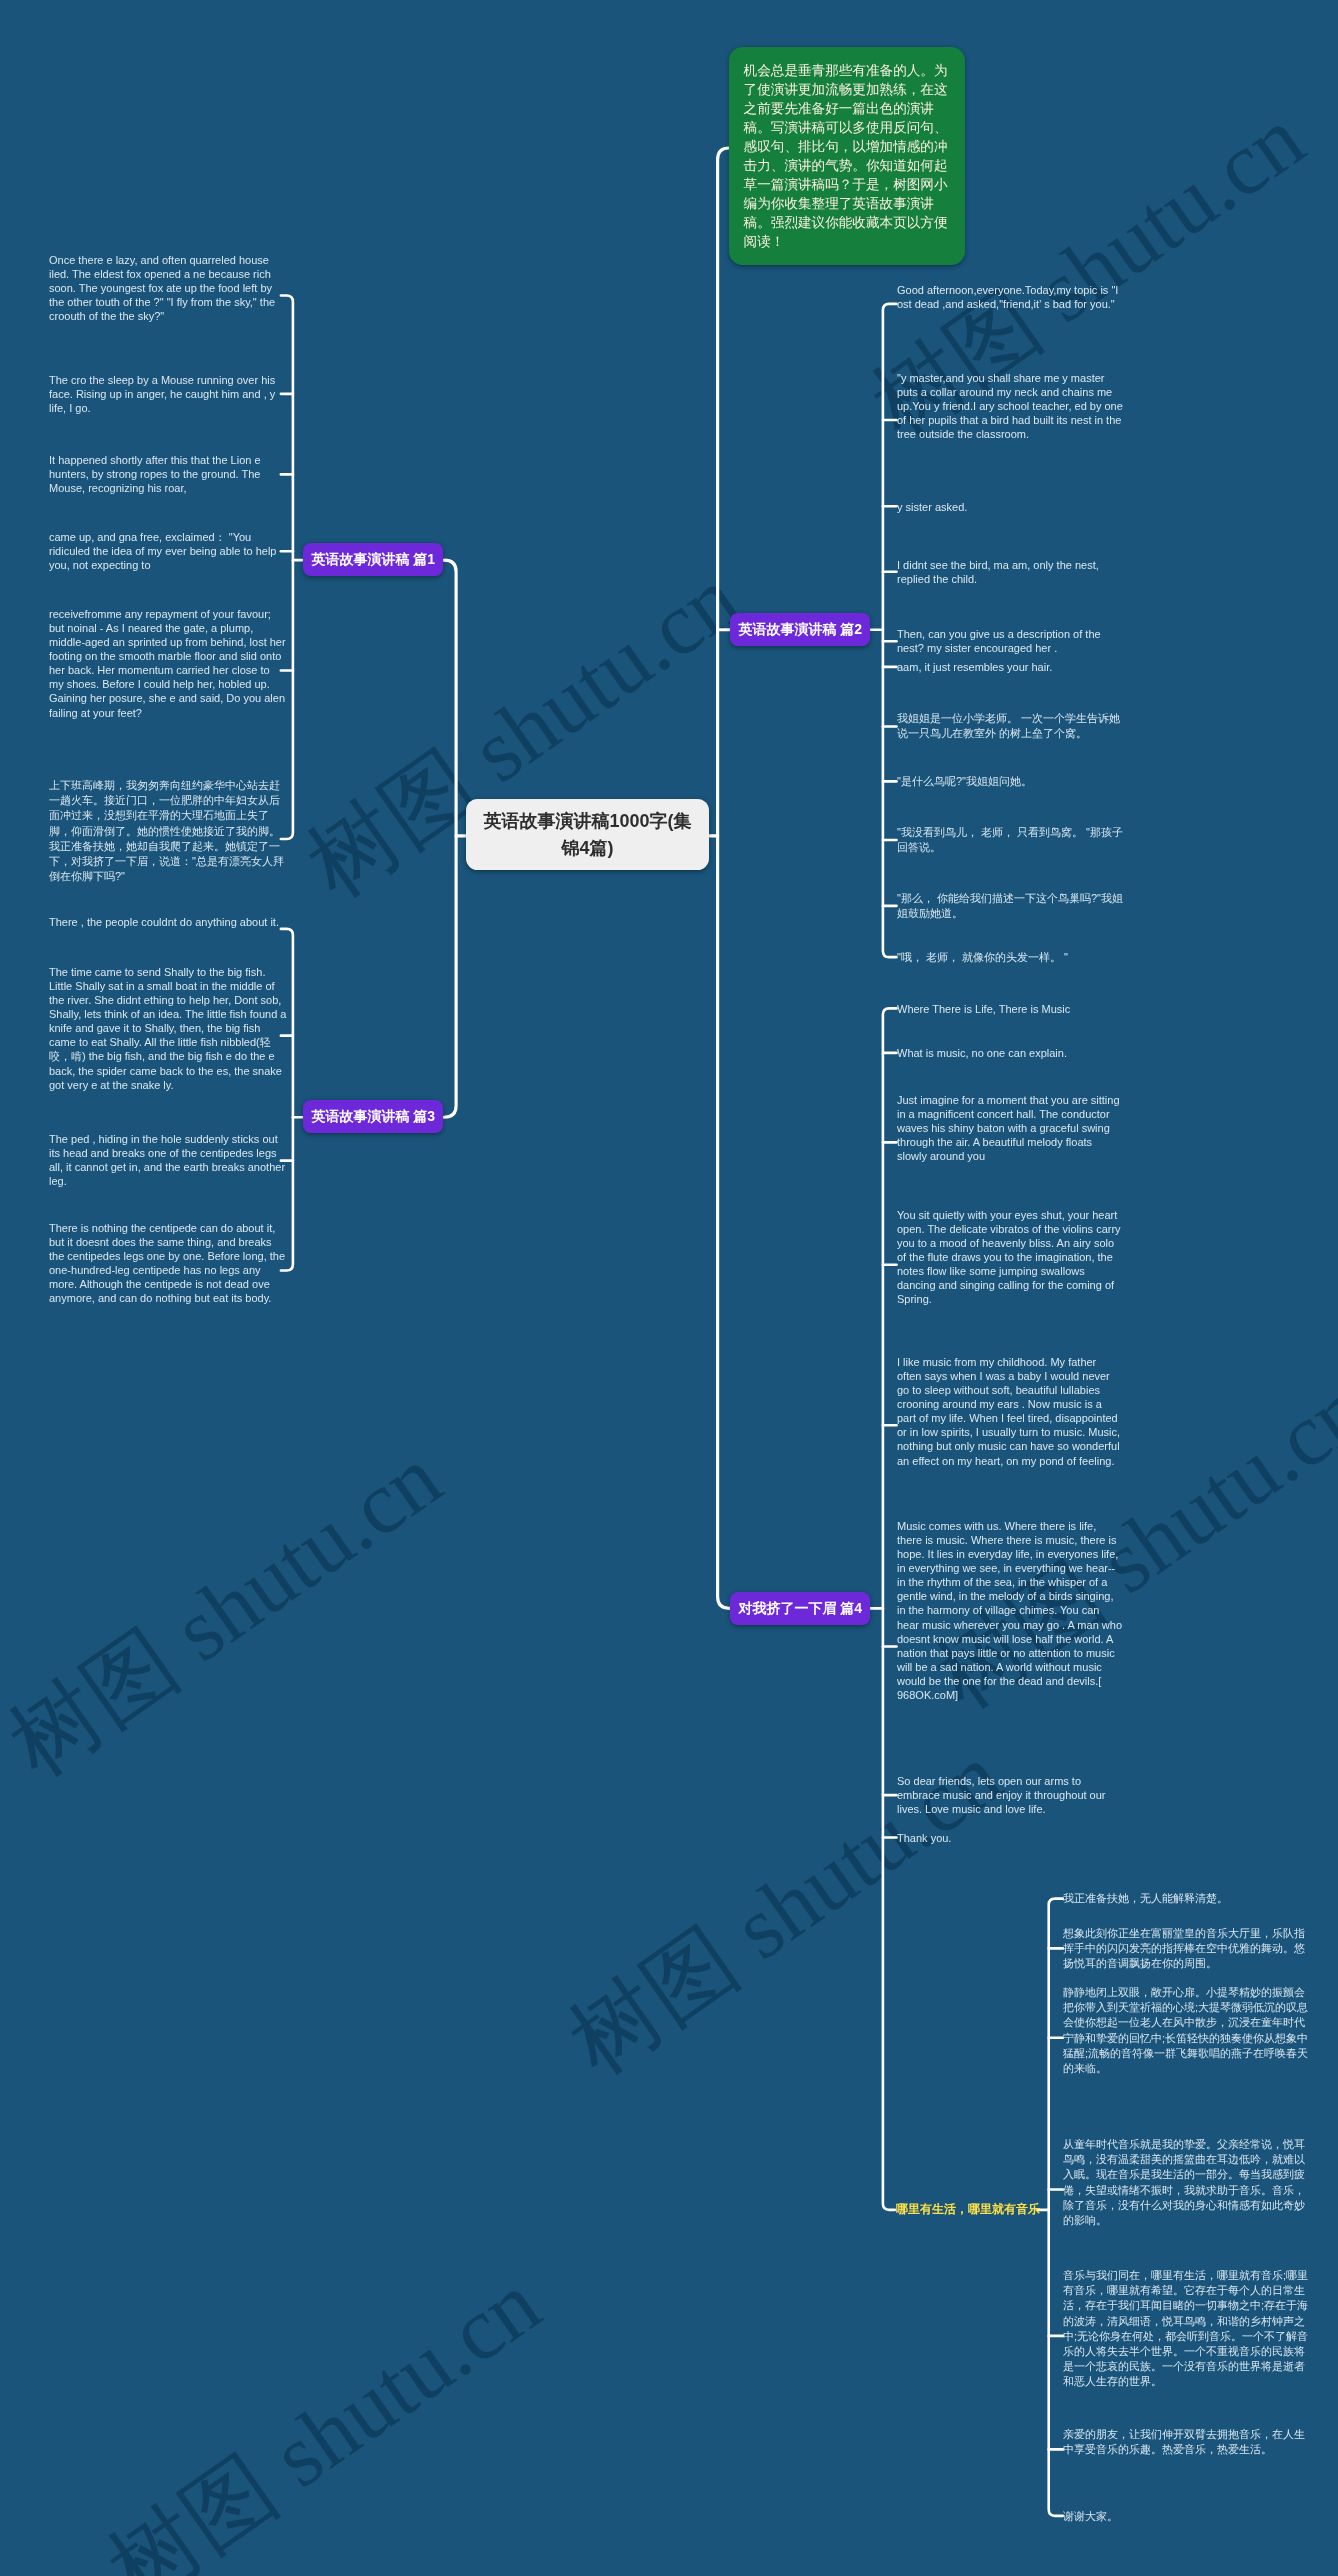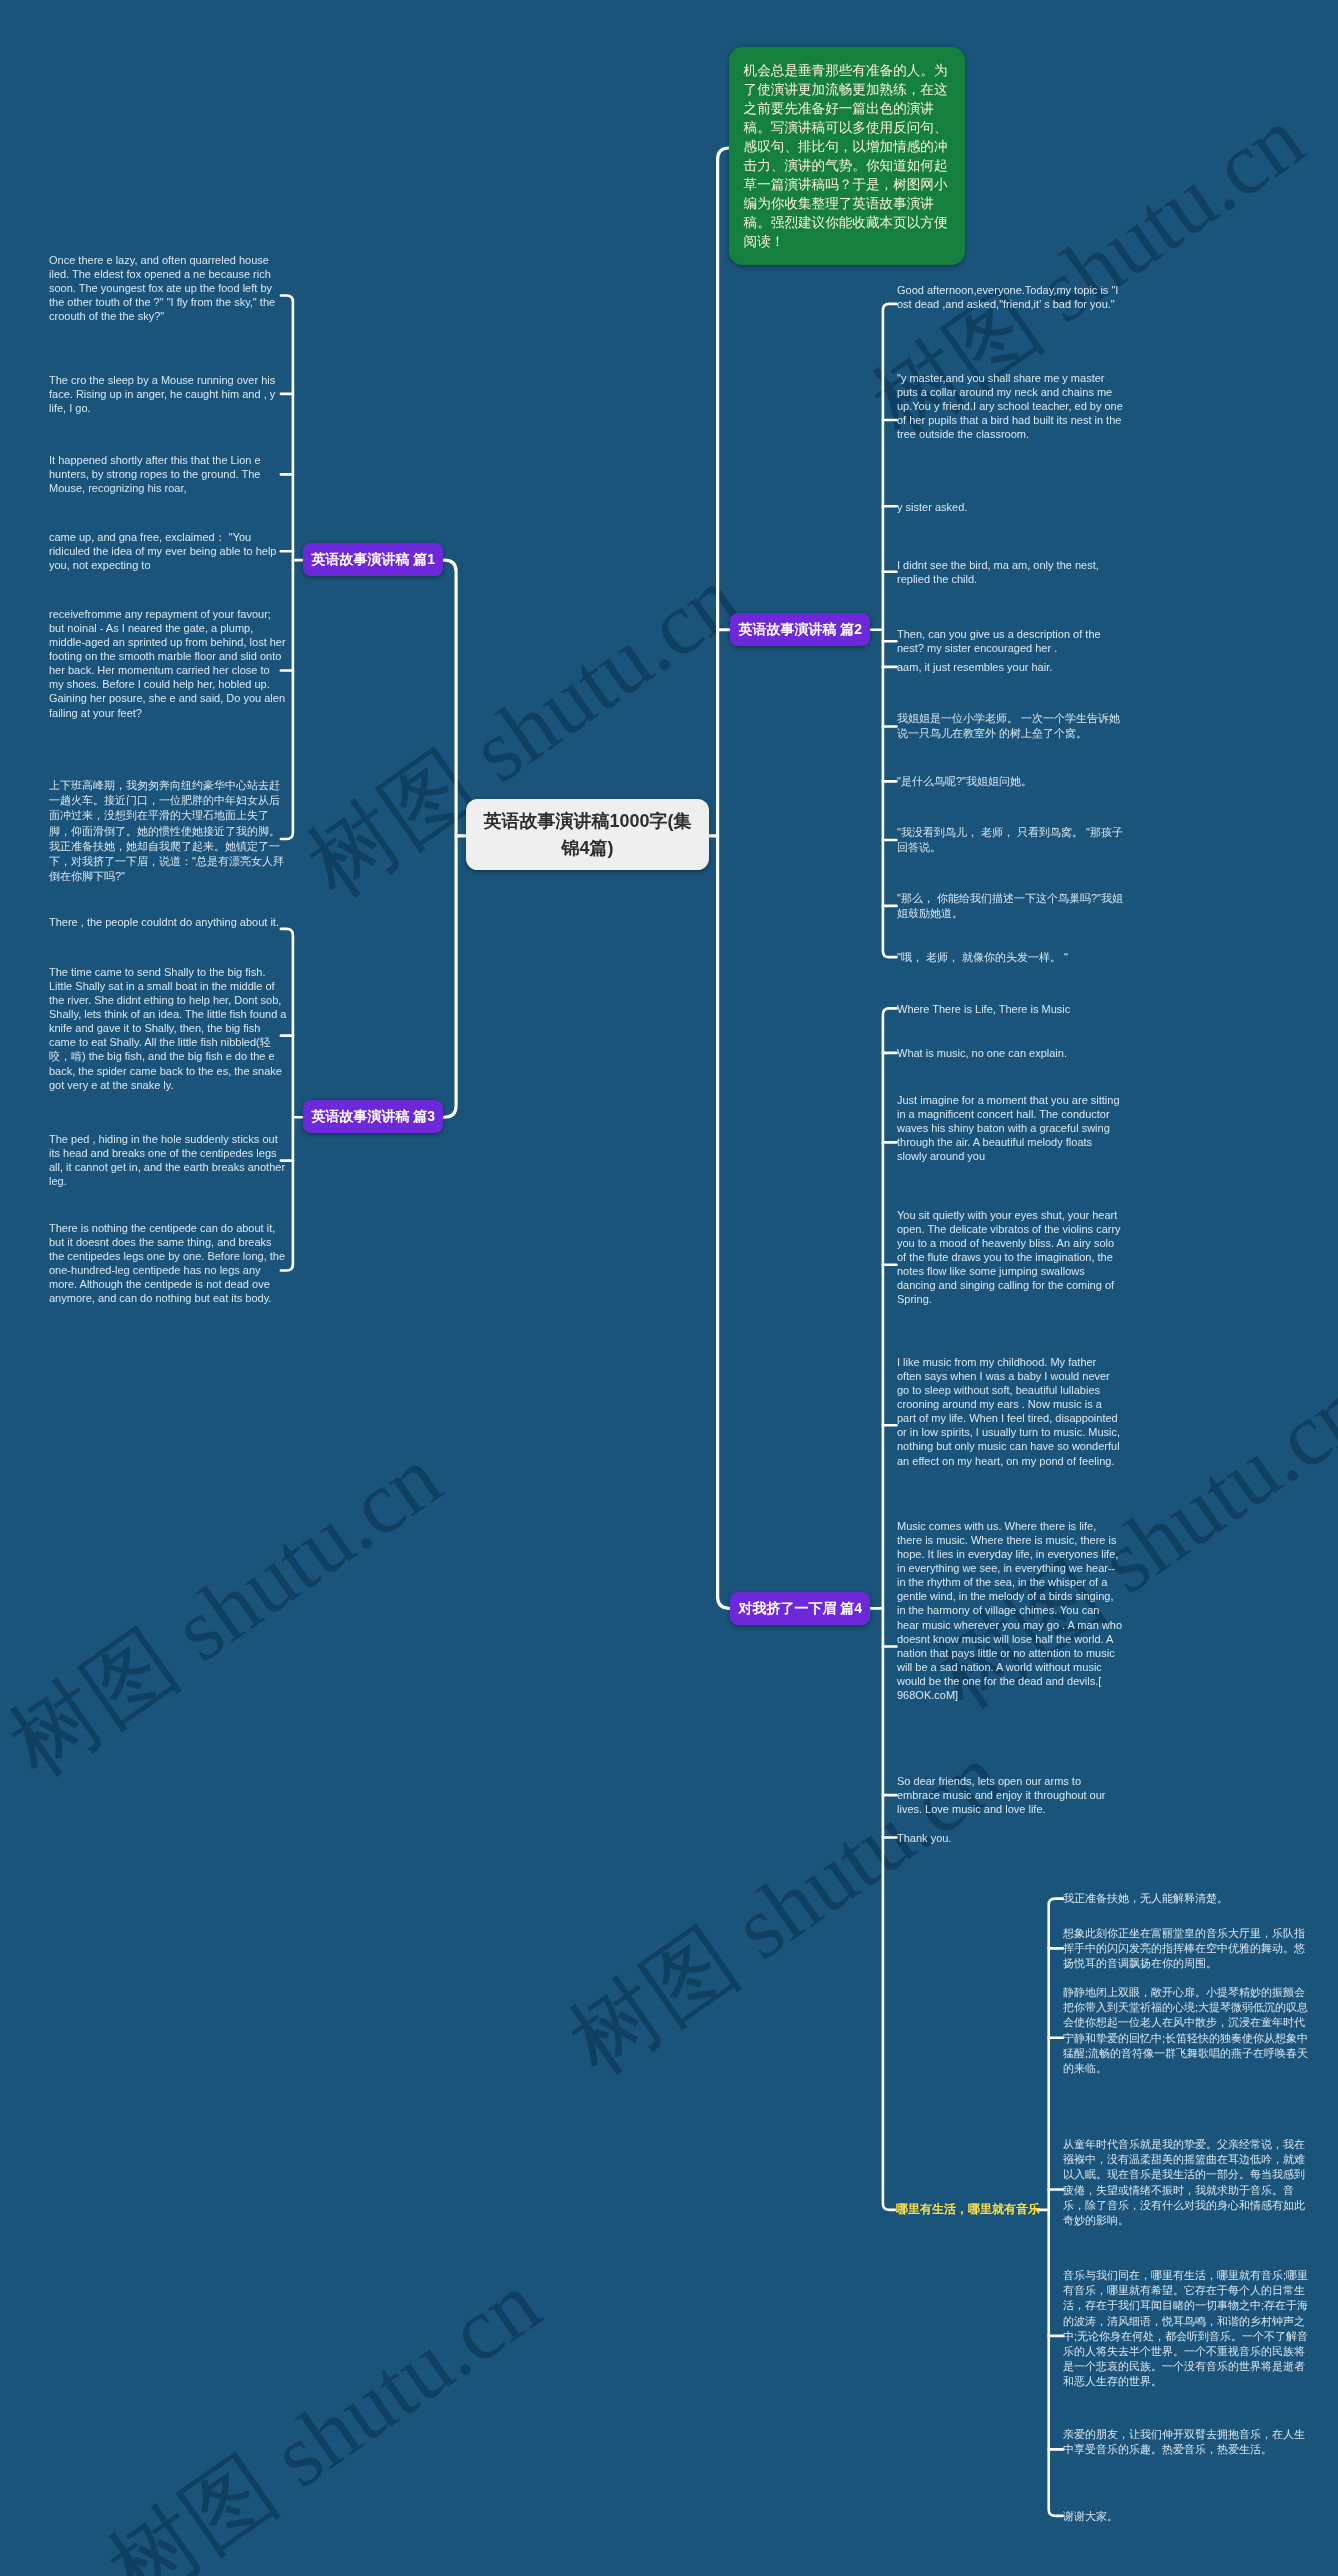--- a/index.html
+++ b/index.html
@@ -134,19 +134,19 @@
   <div class="para" style="left:897px;top:1093px;width:226px">Just imagine for a moment that you are sitting in a magnificent concert hall. The conductor waves his shiny baton with a graceful swing through the air. A beautiful melody floats slowly around you</div>
   <div class="para" style="left:897px;top:1208px;width:226px">You sit quietly with your eyes shut, your heart open. The delicate vibratos of the violins carry you to a mood of heavenly bliss. An airy solo of the flute draws you to the imagination, the notes flow like some jumping swallows dancing and singing calling for the coming of Spring.</div>
   <div class="para" style="left:897px;top:1355px;width:226px">I like music from my childhood. My father often says when I was a baby I would never go to sleep without soft, beautiful lullabies crooning around my ears . Now music is a part of my life. When I feel tired, disappointed or in low spirits, I usually turn to music. Music, nothing but only music can have so wonderful an effect on my heart, on my pond of feeling.</div>
   <div class="para" style="left:897px;top:1519px;width:226px">Music comes with us. Where there is life, there is music. Where there is music, there is hope. It lies in everyday life, in everyones life, in everything we see, in everything we hear-- in the rhythm of the sea, in the whisper of a gentle wind, in the melody of a birds singing, in the harmony of village chimes. You can hear music wherever you may go . A man who doesnt know music will lose half the world. A nation that pays little or no attention to music will be a sad nation. A world without music would be the one for the dead and devils.[ 968OK.coM]</div>
   <div class="para" style="left:897px;top:1774px;width:226px">So dear friends, lets open our arms to embrace music and enjoy it throughout our lives. Love music and love life.</div>
   <div class="para" style="left:897px;top:1831px;width:226px">Thank you.</div>
 
   <div class="para cn" style="left:1063px;top:1891px;width:246px">我正准备扶她，无人能解释清楚。</div>
   <div class="para cn" style="left:1063px;top:1926px;width:246px">想象此刻你正坐在富丽堂皇的音乐大厅里，乐队指挥手中的闪闪发亮的指挥棒在空中优雅的舞动。悠扬悦耳的音调飘扬在你的周围。</div>
   <div class="para cn" style="left:1063px;top:1985px;width:246px">静静地闭上双眼，敞开心扉。小提琴精妙的振颤会把你带入到天堂祈福的心境;大提琴微弱低沉的叹息会使你想起一位老人在风中散步，沉浸在童年时代宁静和挚爱的回忆中;长笛轻快的独奏使你从想象中猛醒;流畅的音符像一群飞舞歌唱的燕子在呼唤春天的来临。</div>
-  <div class="para cn" style="left:1063px;top:2137px;width:246px">从童年时代音乐就是我的挚爱。父亲经常说，我在襁褓中，没有温柔甜美的摇篮曲在耳边低吟，就难以入眠。现在音乐是我生活的一部分。每当我感到疲倦，失望或情绪不振时，我就求助于音乐。音乐，除了音乐，没有什么对我的身心和情感有如此奇妙的影响。</div>
+  <div class="para cn" style="left:1063px;top:2137px;width:246px">从童年时代音乐就是我的挚爱。父亲经常说，悦耳鸟鸣，没有温柔甜美的摇篮曲在耳边低吟，就难以入眠。现在音乐是我生活的一部分。每当我感到疲倦，失望或情绪不振时，我就求助于音乐。音乐，除了音乐，没有什么对我的身心和情感有如此奇妙的影响。</div>
   <div class="para cn" style="left:1063px;top:2268px;width:246px">音乐与我们同在，哪里有生活，哪里就有音乐;哪里有音乐，哪里就有希望。它存在于每个人的日常生活，存在于我们耳闻目睹的一切事物之中;存在于海的波涛，清风细语，悦耳鸟鸣，和谐的乡村钟声之中;无论你身在何处，都会听到音乐。一个不了解音乐的人将失去半个世界。一个不重视音乐的民族将是一个悲哀的民族。一个没有音乐的世界将是逝者和恶人生存的世界。</div>
   <div class="para cn" style="left:1063px;top:2427px;width:246px">亲爱的朋友，让我们伸开双臂去拥抱音乐，在人生中享受音乐的乐趣。热爱音乐，热爱生活。</div>
   <div class="para cn" style="left:1063px;top:2509px;width:246px">谢谢大家。</div>
 
 </div>
 
 
 </body></html>

